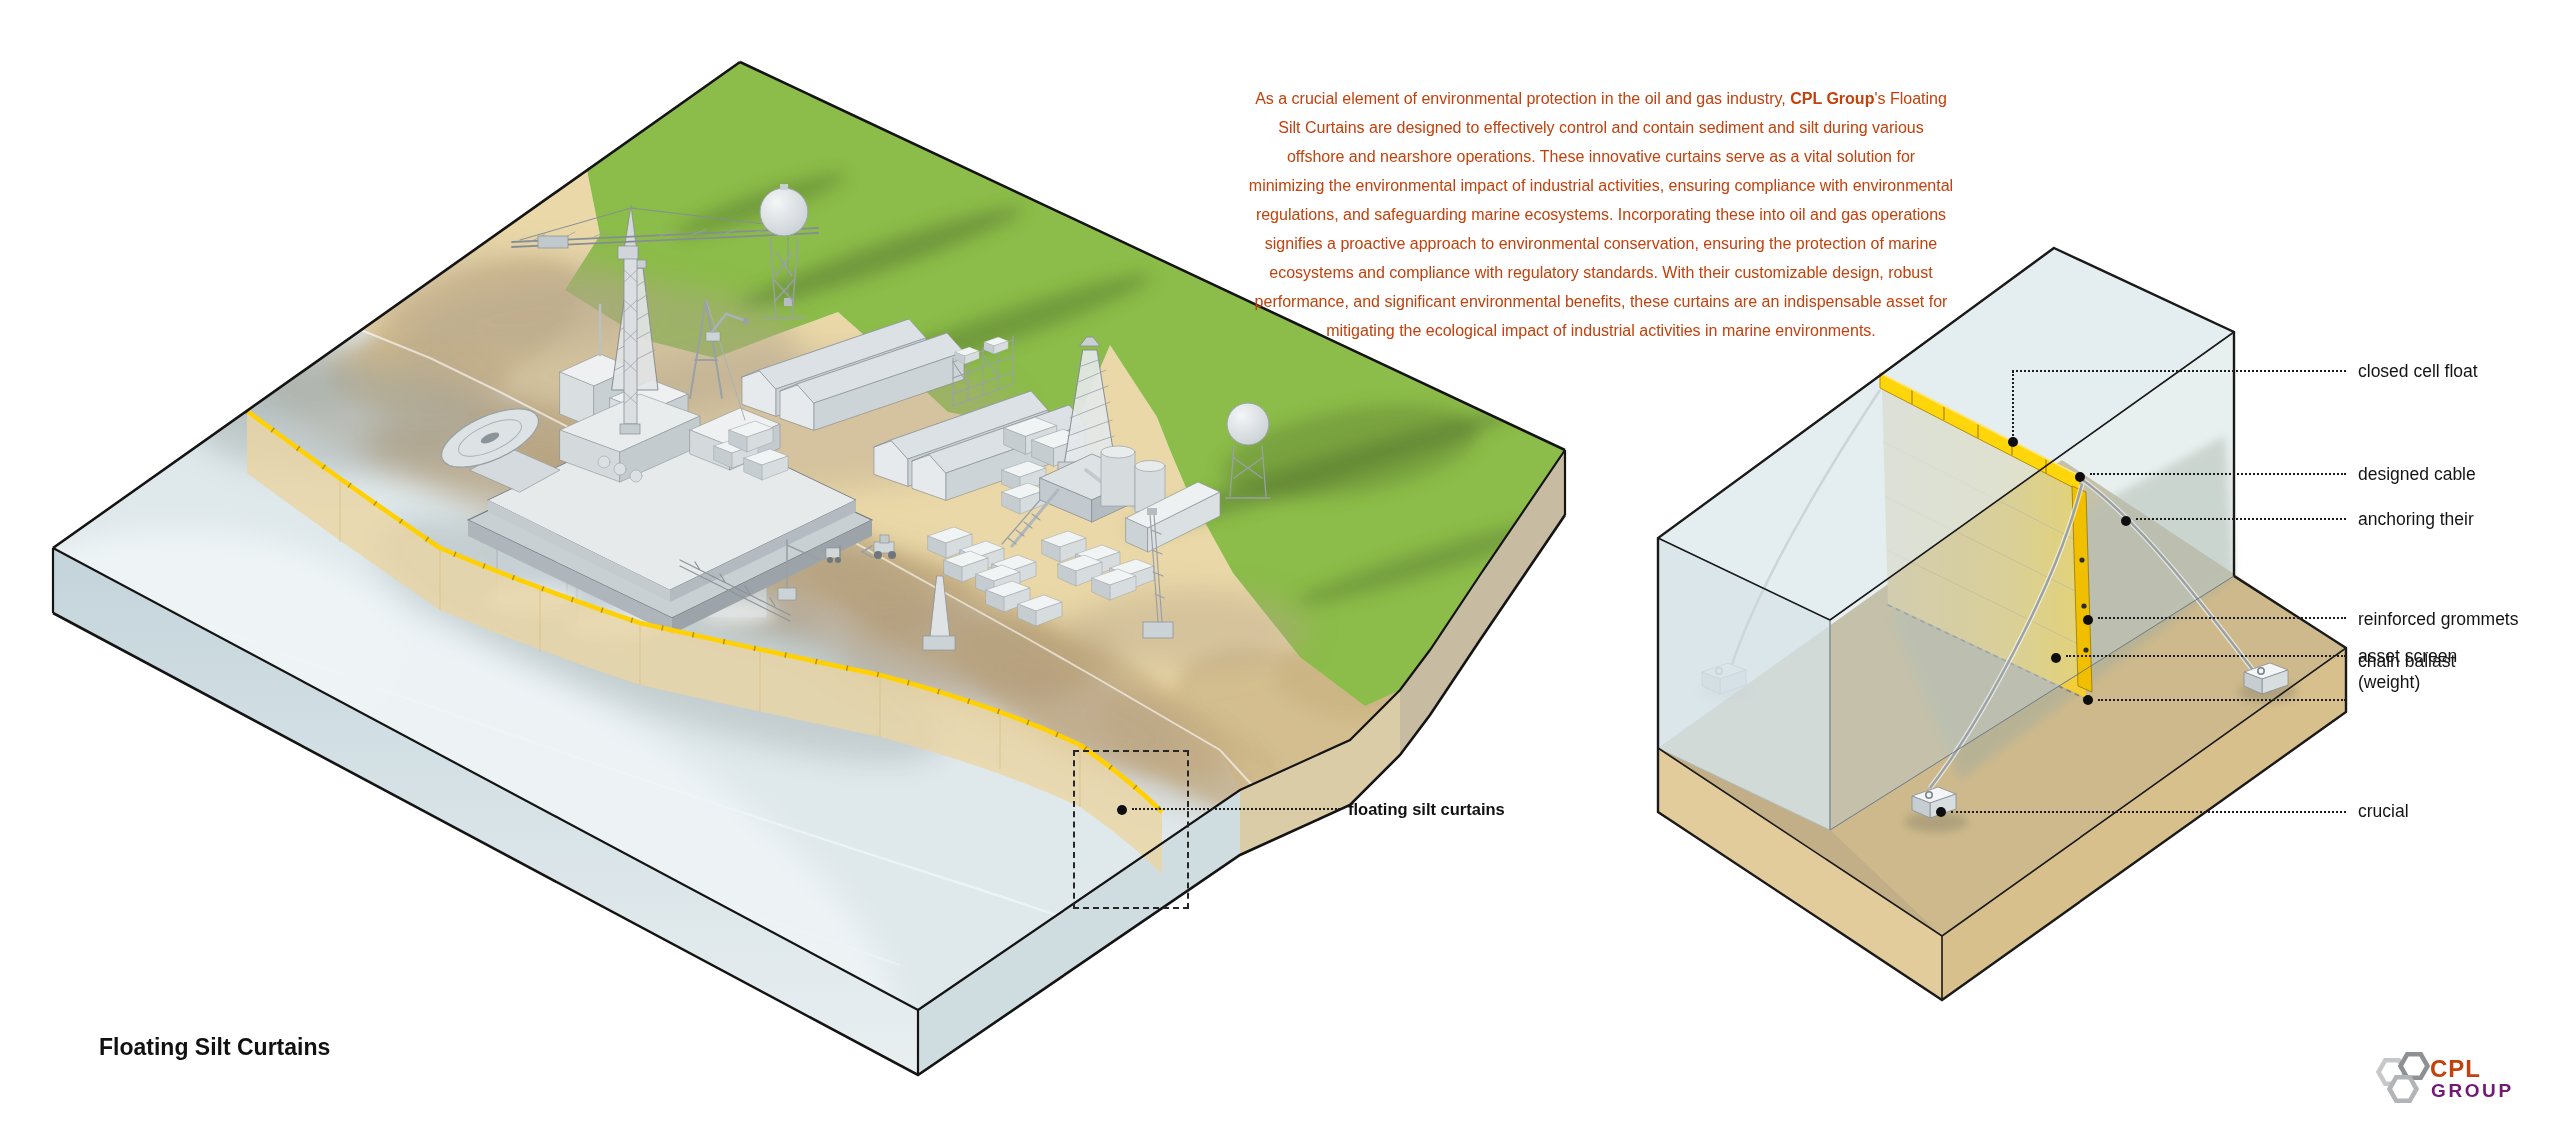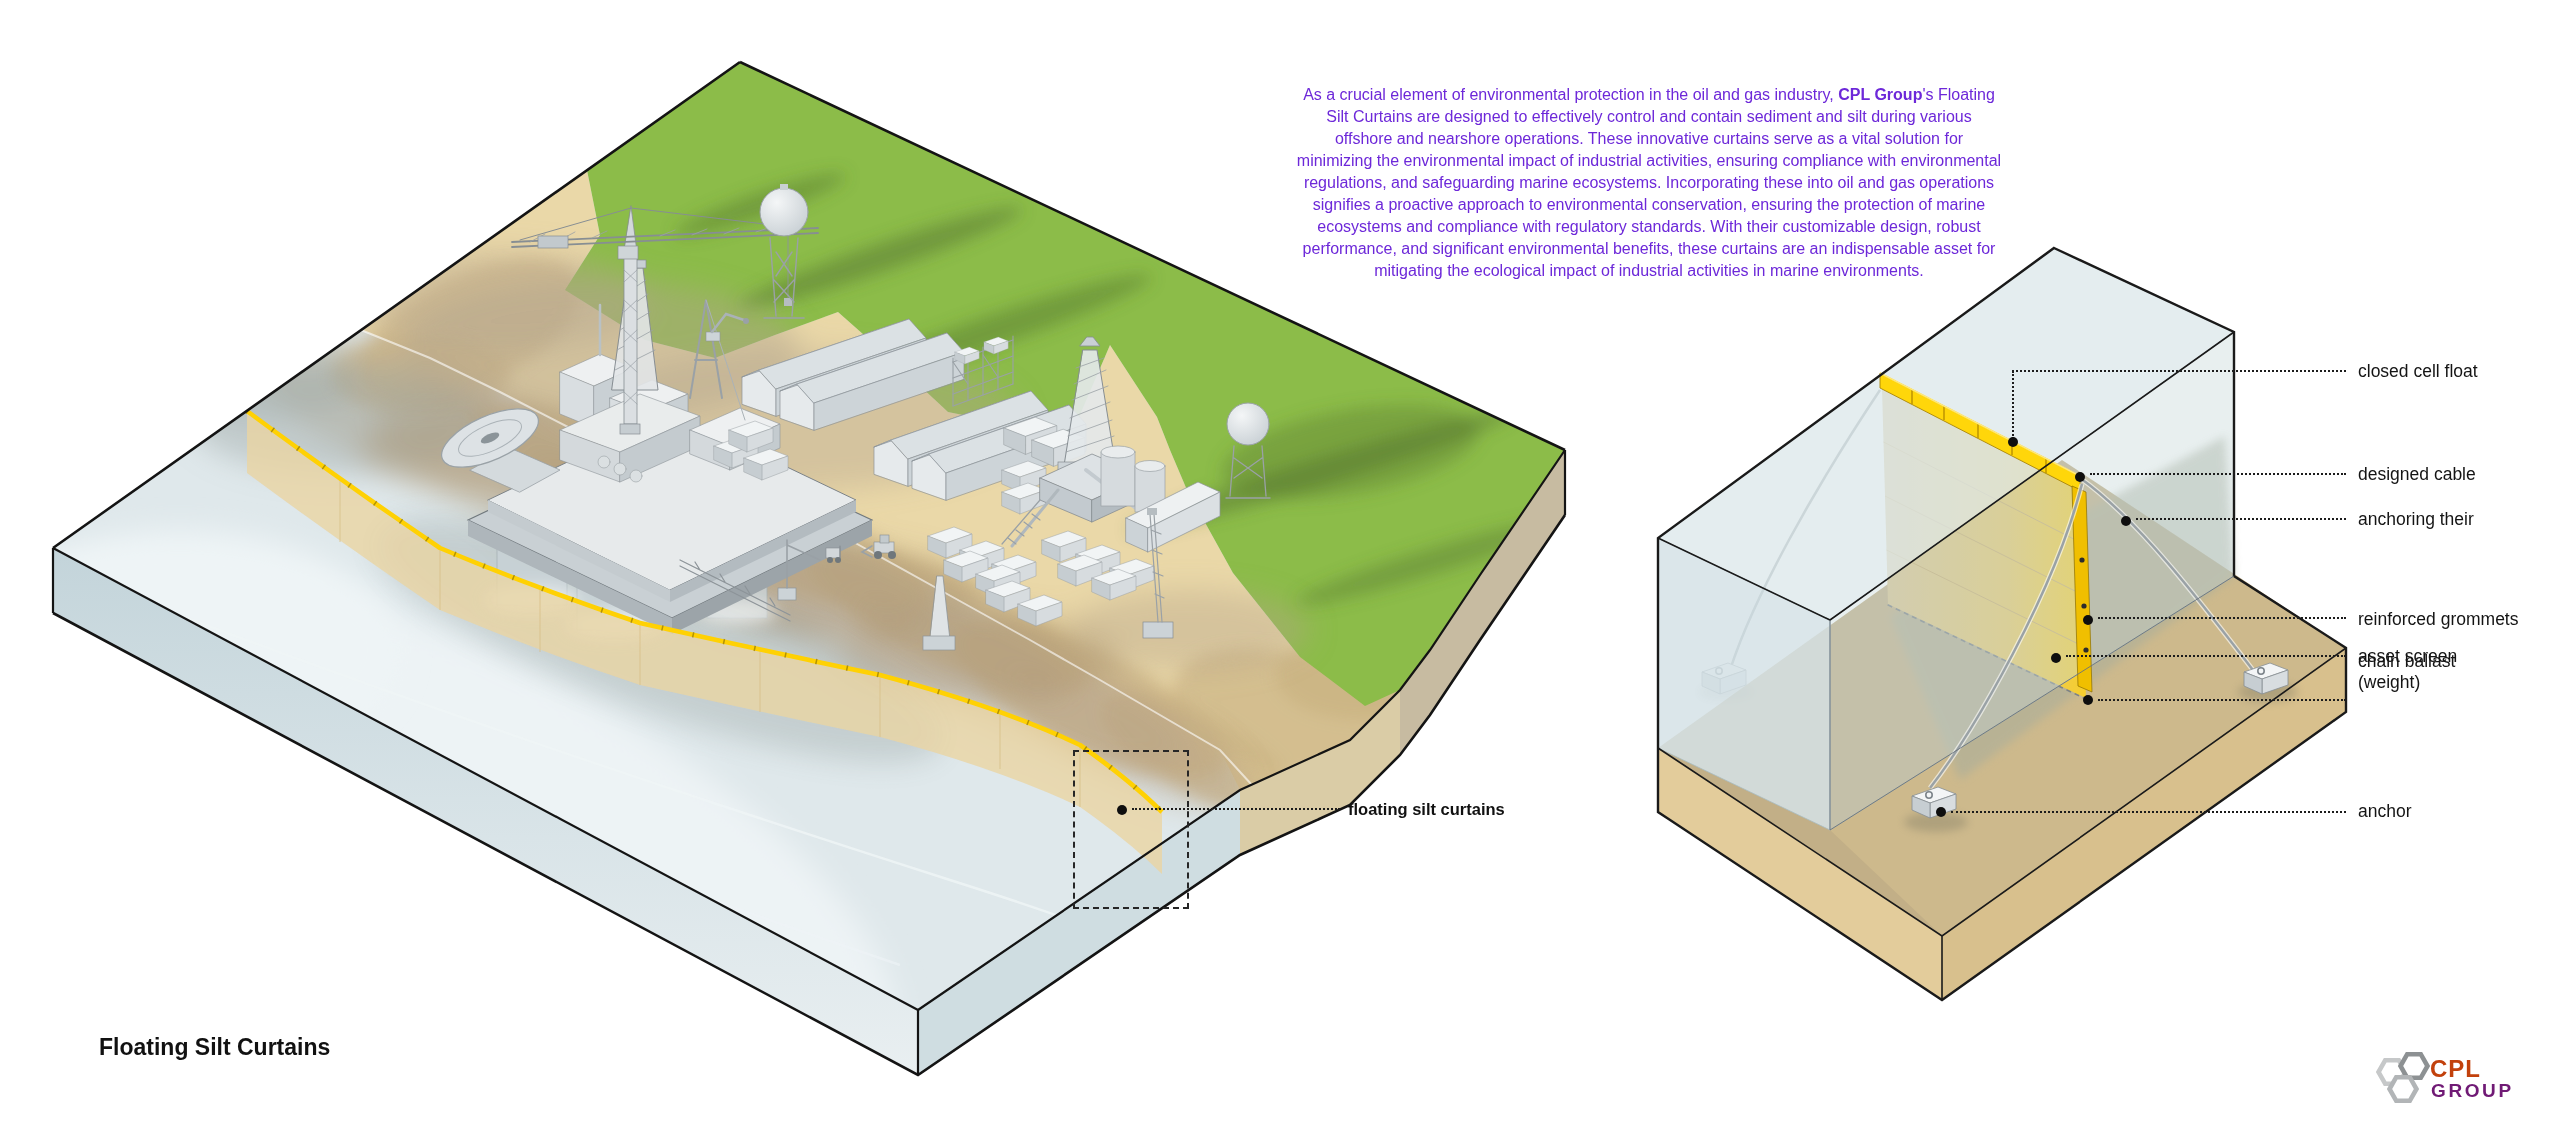--- a/index.html
+++ b/index.html
@@ -1,20 +1,20 @@
 <!DOCTYPE html>
 <html><head>
 <meta charset="utf-8">
 <style>
   html,body{margin:0;padding:0;background:#ffffff;}
   #stage{position:relative;width:2560px;height:1129px;background:#fff;overflow:hidden;
          font-family:"Liberation Sans", sans-serif;color:#161616;}
   #scene{position:absolute;left:0;top:0;}
-  .para{position:absolute;left:1296px;top:84px;width:706px;text-align:center;
-        font-size:16px;line-height:22px;color:#6d28d9;}
+  .para{position:absolute;left:1248px;top:84px;width:706px;text-align:center;
+        font-size:16px;line-height:29px;color:#c2410c;}
   .para b{font-weight:bold;}
   .title{position:absolute;left:99px;top:1034px;font-size:23px;font-weight:bold;color:#111;}
   .label{position:absolute;left:2358px;font-size:17.5px;line-height:21px;color:#141414;white-space:nowrap;}
   .label.wrap{white-space:normal;width:132px;}
   .callout-label{position:absolute;left:1348px;top:800px;font-size:16.5px;font-weight:bold;color:#111;white-space:nowrap;}
   .leader-h{position:absolute;height:0;border-top:2.6px dotted #1c1c1c;}
   .leader-v{position:absolute;width:0;border-left:2.6px dotted #1c1c1c;}
   .dot{position:absolute;width:10px;height:10px;border-radius:50%;background:#0e0e0e;}
   .dashed-box{position:absolute;left:1073px;top:750px;width:112px;height:155px;border:2.5px dashed #262626;}
   .logo-cpl{position:absolute;left:2430px;top:1055px;font-size:24px;font-weight:bold;letter-spacing:1px;color:#c2410c;}
@@ -420,18 +420,18 @@
 
 <div class="leader-h" style="left:1951px;top:811px;width:395px;"></div>
 <div class="dot" style="left:1936px;top:807px;"></div>
 
 <div class="label" style="top:361px;text-align:center;">closed cell float</div>
 <div class="label" style="top:464px;">designed cable</div>
 <div class="label" style="top:509px;">anchoring their</div>
 <div class="label" style="top:609px;">reinforced grommets</div>
 <div class="label" style="top:646px;">asset screen</div>
 <div class="label wrap" style="top:651px;">chain ballast (weight)</div>
-<div class="label" style="top:801px;">anchor</div>
+<div class="label" style="top:801px;">crucial</div>
 
 <div class="logo-cpl">CPL</div>
 <div class="logo-group">GROUP</div>
 
 </div>
 
 </body></html>

